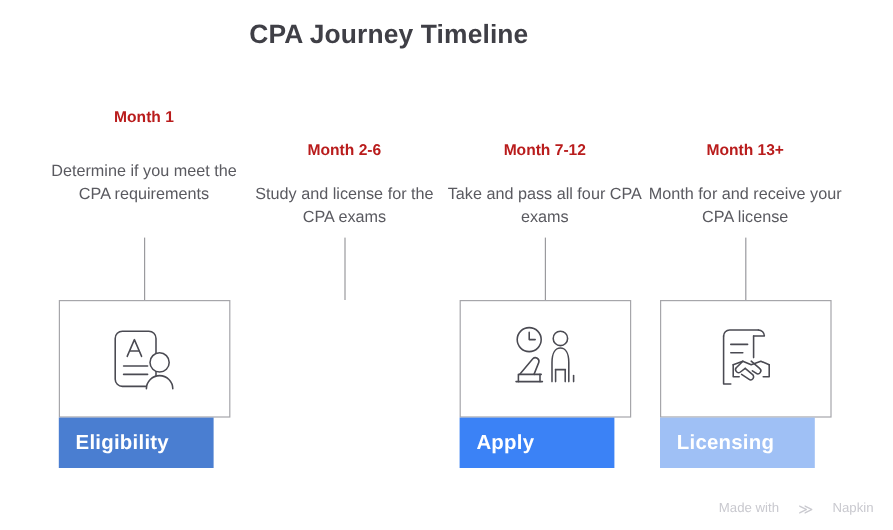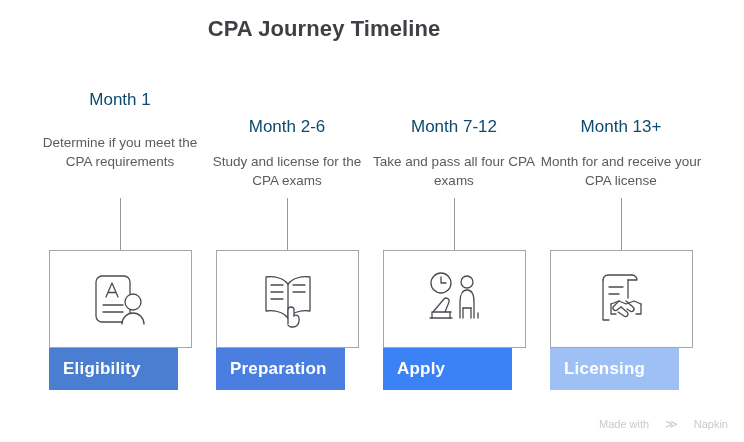--- a/index.html
+++ b/index.html
@@ -42,23 +42,23 @@
   .col-0 { left: 25px; }
   .col-1 { left: 192px; }
   .col-2 { left: 359px; }
   .col-3 { left: 526px; }
 
   .step-month {
     position: absolute;
     left: 0;
     width: 190px;
     text-align: center;
-    font-size: 17px;
-    font-weight: normal;
-    color: #0c4a6e;
+    font-size: 13px;
+    font-weight: bold;
+    color: #b91c1c;
   }
   .step-desc {
     position: absolute;
     left: 8px;
     width: 174px;
     text-align: center;
     font-size: 13.5px;
     line-height: 1.42;
     color: #5a5a60;
   }
@@ -168,41 +168,20 @@
         <span>Eligibility</span>
       </div>
     </div>
   </div>
 
   <div class="column col-1">
     <div class="step-month" style="top:117px;">Month 2-6</div>
     <div class="step-desc" style="top:152px;">Study and license for the CPA exams</div>
     <div class="connector" style="top:198px; height:52px;"></div>
 
-    <div class="card">
-      <div class="card-body">
-        <span class="card-icon">
-          <svg viewBox="0 0 66 66" fill="none" stroke="#4a4a52" stroke-width="1.3" stroke-linecap="round" stroke-linejoin="round">
-            <path d="M33 18 C28 12 19 10 11 11 v34 c8 -1 17 1 22 7"></path>
-            <path d="M33 18 C38 12 47 10 55 11 v34 c-8 -1 -17 1 -22 7"></path>
-            <path d="M33 18 v34"></path>
-            <path d="M16 19 h12"></path>
-            <path d="M16 26 h12"></path>
-            <path d="M16 33 h12"></path>
-            <path d="M38 19 h12"></path>
-            <path d="M38 26 h12"></path>
-            <path d="M33 58 v-14 a3 3 0 0 1 6 0 v6" fill="#ffffff"></path>
-            <path d="M39 50 a3 3 0 0 1 5 2 v3 a6 6 0 0 1 -6 6 h-2 a5 5 0 0 1 -3 -2" fill="#ffffff"></path>
-          </svg>
-        </span>
-      </div>
-      <div class="card-label" style="background: rgb(74, 126, 224);">
-        <span>Preparation</span>
-      </div>
-    </div>
   </div>
 
   <div class="column col-2">
     <div class="step-month" style="top:117px;">Month 7-12</div>
     <div class="step-desc" style="top:152px;">Take and pass all four CPA exams</div>
     <div class="connector" style="top:198px; height:52px;"></div>
 
     <div class="card">
       <div class="card-body">
         <span class="card-icon">

